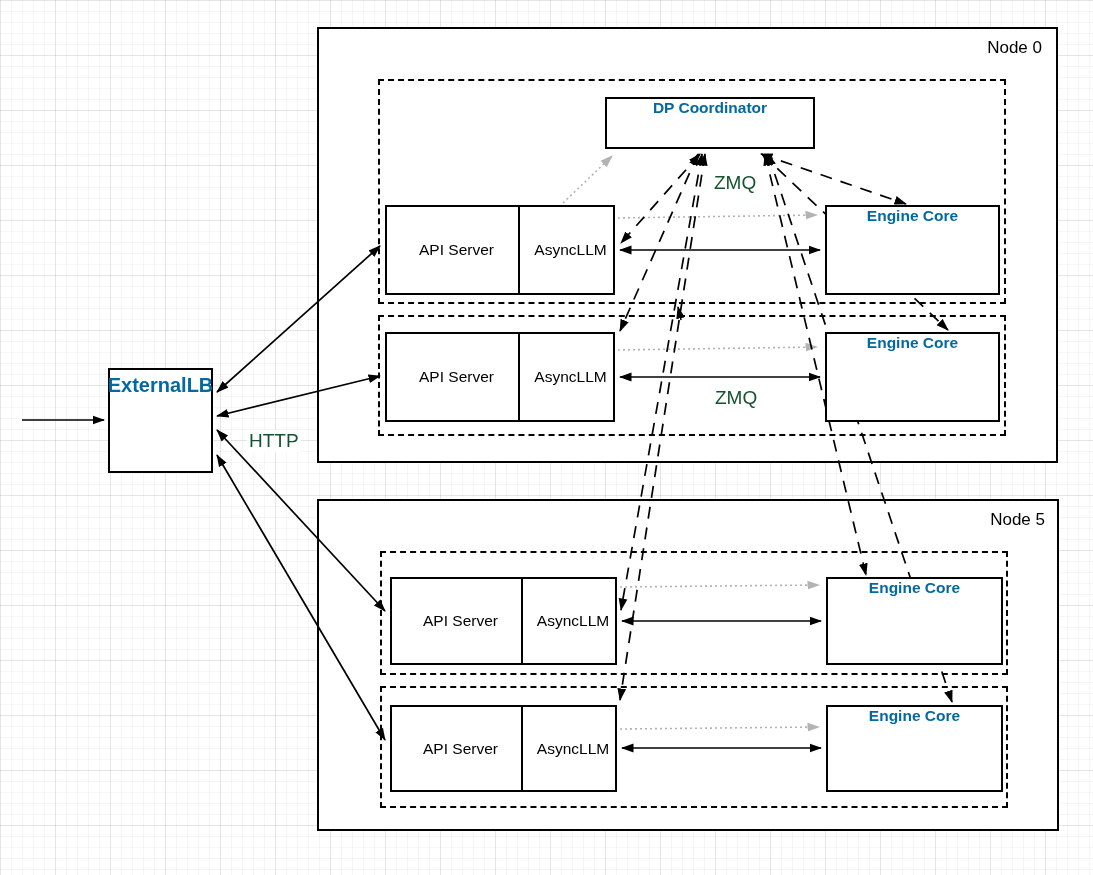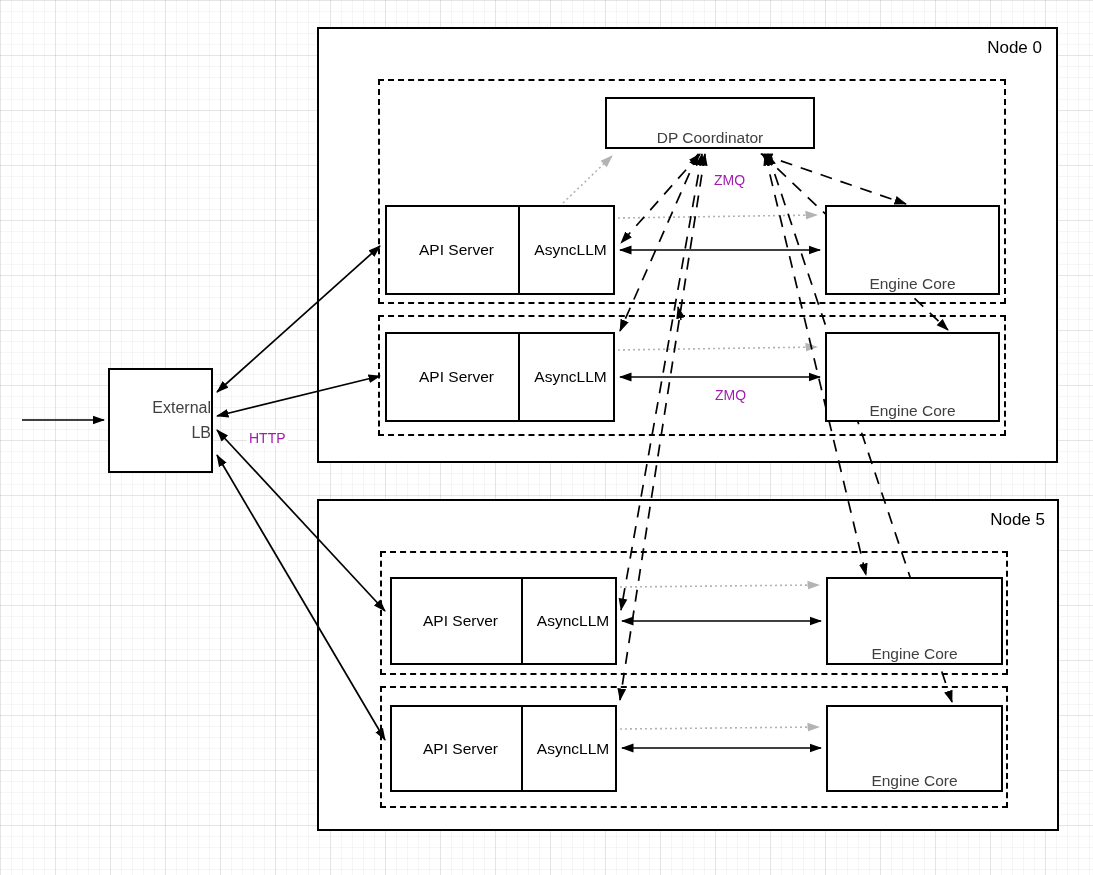--- a/index.html
+++ b/index.html
@@ -10,27 +10,27 @@
       linear-gradient(to right, rgba(0,0,0,0.07) 1px, transparent 1px),
       linear-gradient(to bottom, rgba(0,0,0,0.07) 1px, transparent 1px),
       linear-gradient(to right, rgba(0,0,0,0.035) 1px, transparent 1px),
       linear-gradient(to bottom, rgba(0,0,0,0.035) 1px, transparent 1px);
     background-size:55px 55px,55px 55px,11px 11px,11px 11px;
   }
   .abs{position:absolute;box-sizing:border-box;}
   .container{border:2px solid #000;background:#fff;z-index:1;}
   .group{border:2px dashed #000;background:#fff;z-index:1;}
   .node-label{position:absolute;top:9px;right:14px;font-size:17px;color:#000;z-index:4;}
-  .box{border:2px solid #000;background:#fff;z-index:3;display:flex;align-items:flex-end;justify-content:center;font-size:15.5px;color:#404040;text-align:center;}
+  .box{border:2px solid #000;background:#fff;z-index:3;display:flex;align-items:flex-start;justify-content:center;font-size:15.5px;color:#0369a1;text-align:center;font-weight:bold;}
   .split{border:2px solid #000;background:#fff;z-index:3;display:flex;}
   .cell{display:flex;align-items:center;justify-content:center;font-size:15.5px;color:#000;padding-left:8px;}
   .cell.api{border-right:2px solid #000;}
-  .lb-box{flex-direction:column;font-size:16px;line-height:1.55;}
+  .lb-box{font-size:20px;line-height:1.55;}
   #connectors{position:absolute;left:0;top:0;z-index:2;pointer-events:none;}
-  .edge-label{position:absolute;font-size:14px;color:#a21caf;background:#fff;padding:0 2px;z-index:4;line-height:1.15;}
+  .edge-label{position:absolute;font-size:19px;color:#14532d;background:#fff;padding:0 2px;z-index:4;line-height:1.15;}
 </style>
 </head>
 <body>
 
 <div class="canvas">
 
   <div class="abs container" style="left:317px;top:27px;width:741px;height:436px;"></div>
   <div class="node-label" style="left:317px;top:27px;width:741px;height:0;">
     <span class="abs" style="right:16px;top:11px;white-space:nowrap;">Node 0</span>
   </div>

